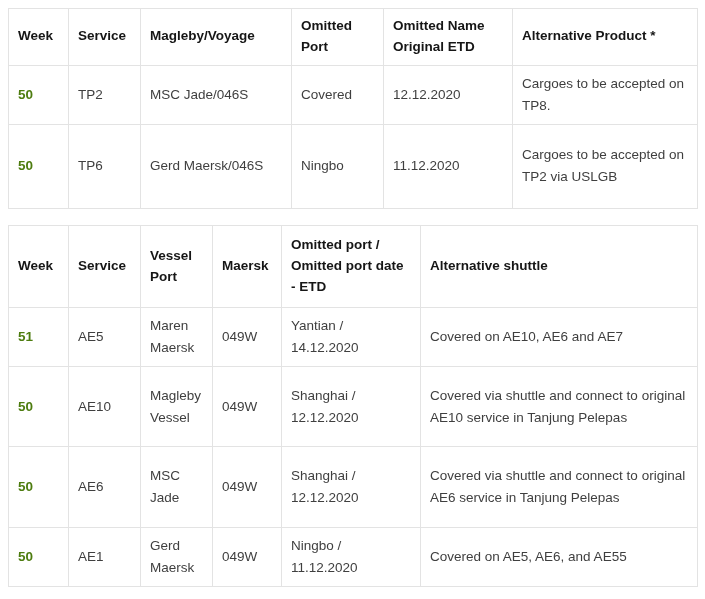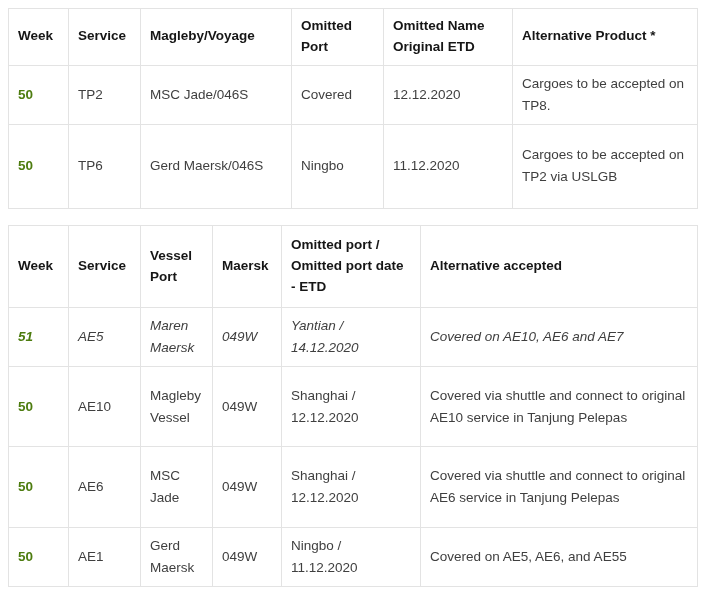--- a/index.html
+++ b/index.html
@@ -79,21 +79,21 @@
   #table-2 col.c3 { width: 69px; }
   #table-2 col.c4 { width: 139px; }
   #table-2 col.c5 { width: 277px; }
 
   
   #table-1 thead tr { height: 56px; }
   #table-1 tbody tr.r0 { height: 56px; }
   #table-1 tbody tr.r1 { height: 84px; }
 
   #table-2 thead tr { height: 82px; }
-  #table-2 tbody tr.r0 { height: 59px; font-style: italic; }
+  #table-2 tbody tr.r0 { height: 59px; }
   #table-2 tbody tr.r1 { height: 80px; }
   #table-2 tbody tr.r2 { height: 81px; }
   #table-2 tbody tr.r3 { height: 58px; }
 </style>
 </head>
 <body>
 
 <div class="page">
 
   <div class="table-wrap" id="table-1-wrap">
@@ -147,21 +147,21 @@
           <col class="c4">
           <col class="c5">
       </colgroup>
       <thead>
         <tr>
           <th>Week</th>
           <th>Service</th>
           <th>Vessel Port</th>
           <th>Maersk</th>
           <th>Omitted port / Omitted port date - ETD</th>
-          <th>Alternative accepted</th>
+          <th>Alternative shuttle</th>
         </tr>
       </thead>
       <tbody>
         <tr class="r0">
           <td class="week">51</td>
           <td>AE5</td>
           <td>Maren Maersk</td>
           <td>049W</td>
           <td>Yantian / 14.12.2020</td>
           <td>Covered on AE10, AE6 and AE7</td>

